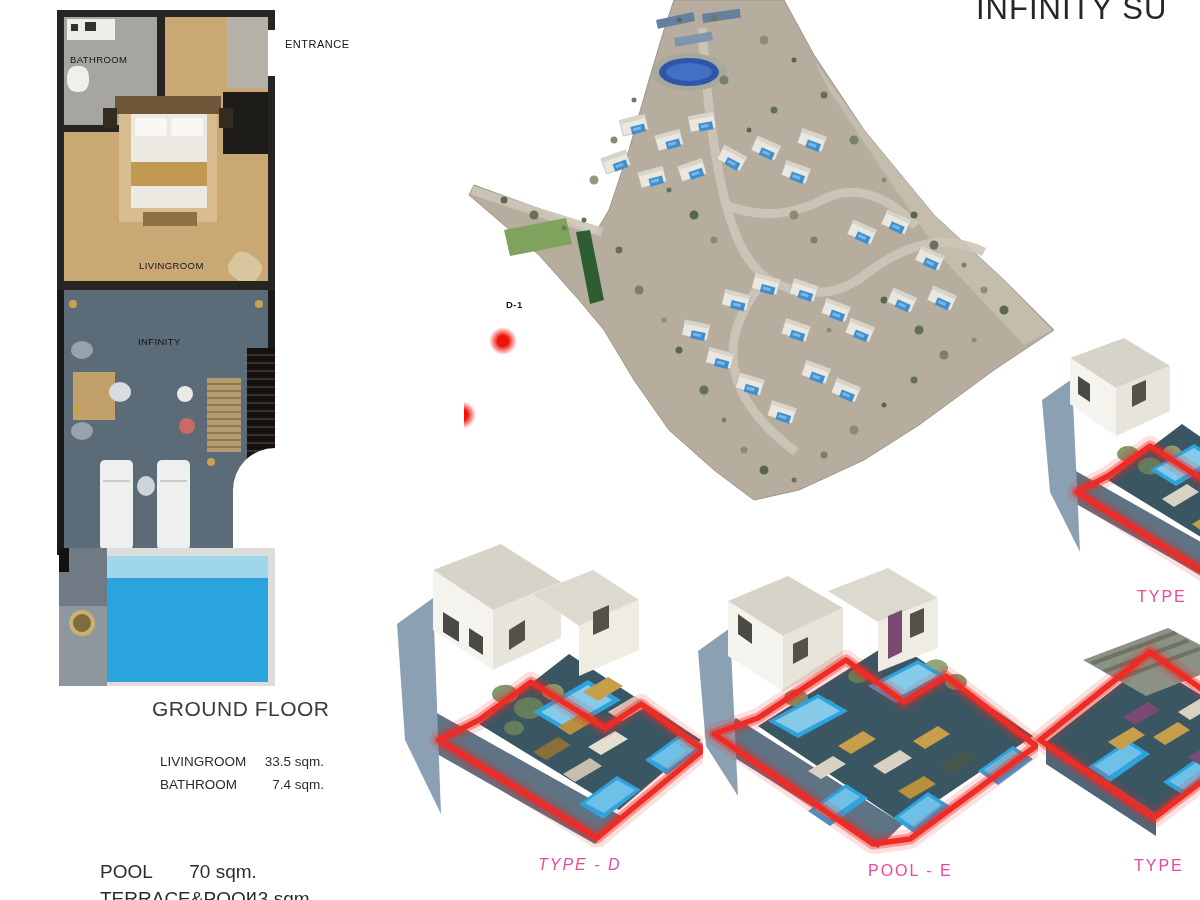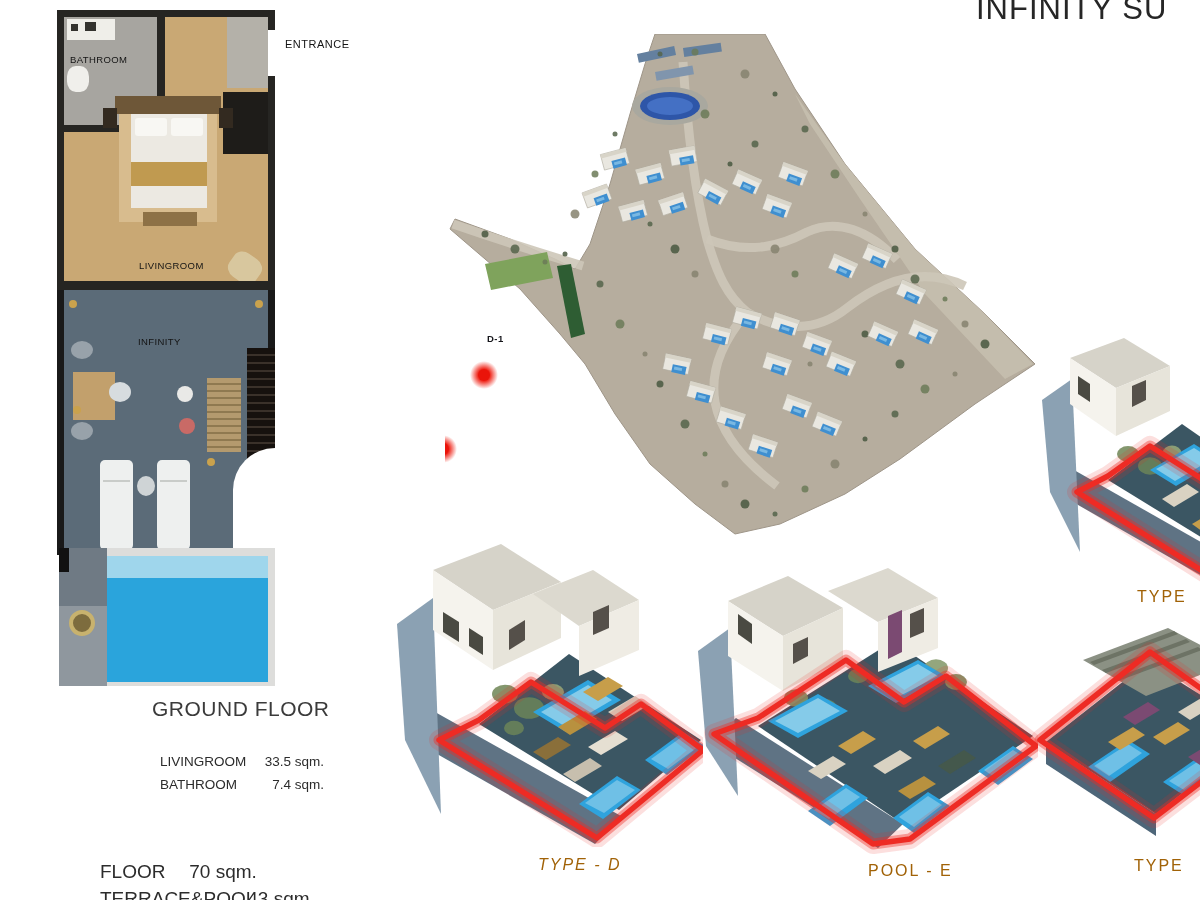--- a/index.html
+++ b/index.html
@@ -72,29 +72,29 @@
   #areas{left:160px;top:750px;font-size:13.5px;color:#2c2c2c;line-height:23px;}
   #areas .row{display:flex;}
   #areas .lab{width:102px;}
   #areas .val{width:62px;text-align:right;}
   #totals1{left:100px;top:861px;font-size:19px;color:#2c2c2c;}
   #totals1 .lab{display:inline-block;width:84px;}
   #totals2{left:100px;top:888px;font-size:19px;color:#2c2c2c;}
   #totals2 .lab{display:inline-block;width:142px;}
 
   
-  #siteplan{left:445px;top:0;width:600px;height:525px;margin-top:34px;}
+  #siteplan{left:464px;top:0;width:600px;height:525px;}
 
   
   .villa{position:absolute;}
   #villa-d{left:383px;top:542px;width:320px;height:305px;}
   #villa-e{left:688px;top:556px;width:350px;height:300px;}
   #villa-rt{left:1032px;top:334px;width:250px;height:250px;}
   #villa-rb{left:1028px;top:622px;width:235px;height:235px;}
-  .type-label{font-size:16px;color:#a16207;letter-spacing:2px;white-space:nowrap;}
+  .type-label{font-size:16px;color:#ec4899;letter-spacing:2px;white-space:nowrap;}
   #lbl-type-d{left:538px;top:856px;font-style:italic;}
   #lbl-type-e{left:868px;top:862px;}
   #lbl-type-rt{left:1137px;top:588px;}
   #lbl-type-rb{left:1134px;top:857px;}
 </style>
 </head>
 <body>
 
 <div id="canvas">
 
@@ -169,21 +169,21 @@
       <span class="lab">LIVINGROOM</span>
       <span class="val">33.5 sqm.</span>
     </div>
     <div class="row">
       <span class="lab">BATHROOM</span>
       <span class="val">7.4 sqm.</span>
     </div>
   </div>
 
   <div id="totals1" class="abs">
-    <span class="lab">FLOOR</span>
+    <span class="lab">POOL</span>
     <span>70 sqm.</span>
   </div>
   <div id="totals2" class="abs">
     <span class="lab">TERRACE&amp;POOL</span>
     <span>43 sqm.</span>
   </div>
 
   <div id="siteplan" class="abs">
     <svg id="siteplan-svg" width="600" height="525" viewBox="0 0 600 525">
         <defs>

